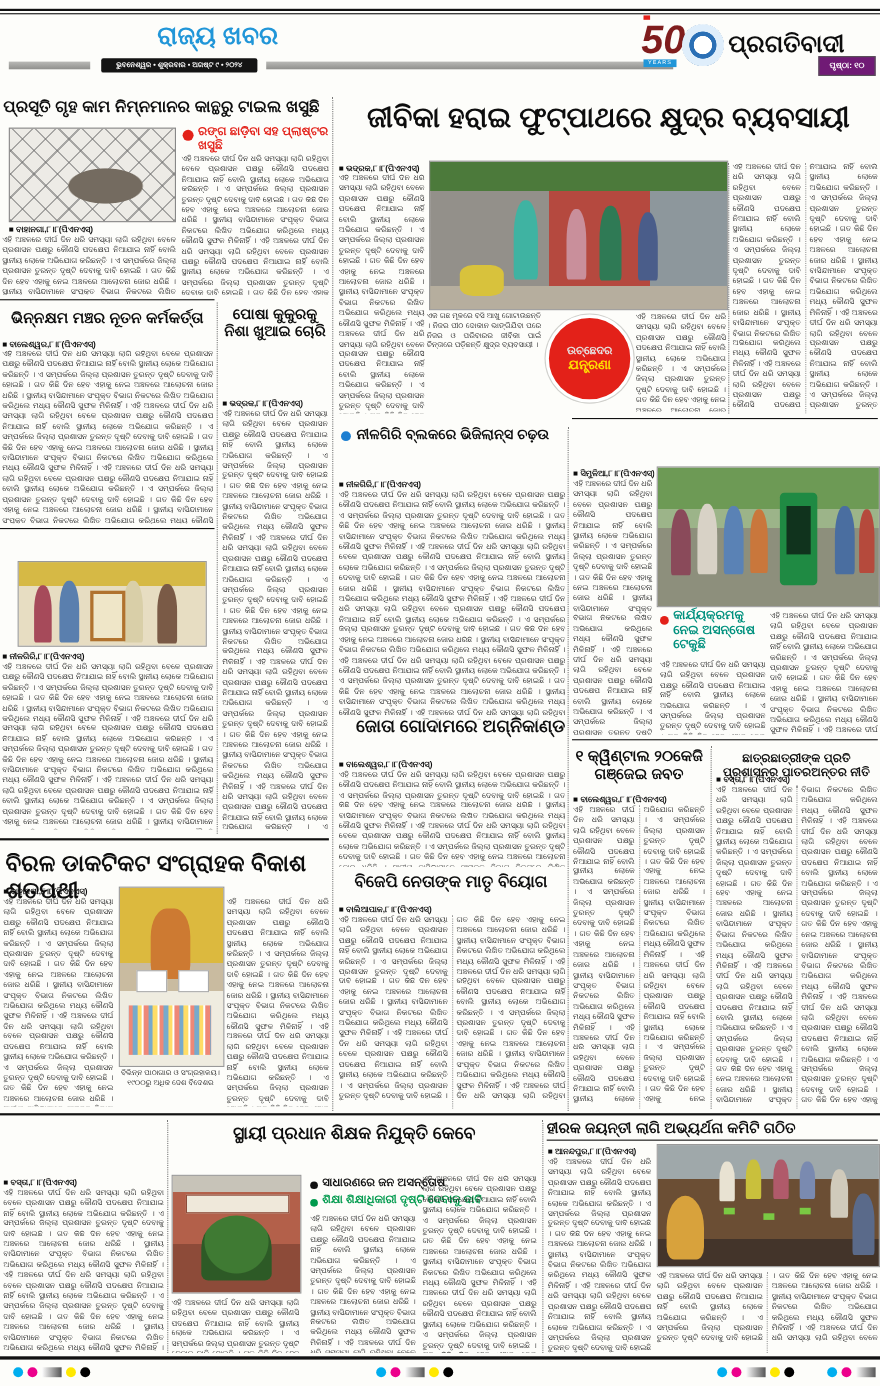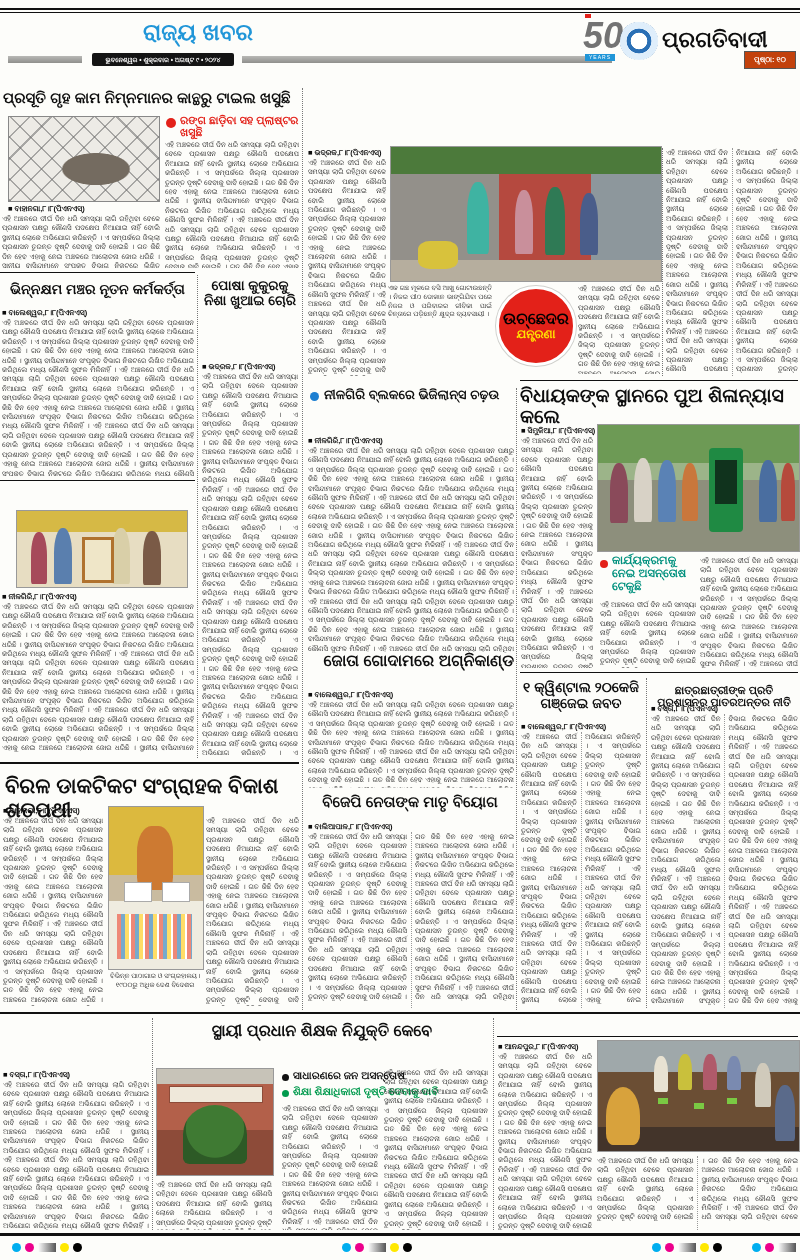--- a/index.html
+++ b/index.html
@@ -29,27 +29,27 @@
   <div class="abs hrule" style="left:0;top:8px;width:800px;height:2px;"></div>
   <div class="abs hrule" style="left:0;top:12px;width:800px;height:1px;"></div>
 
   <div class="abs hd" style="left:118px;top:20px;width:160px;font-size:23px;color:#2196d8;text-align:center;">ରାଜ୍ୟ ଖବର</div>
   <div class="abs" style="left:92px;top:53px;width:142px;height:13px;background:#141414;border-radius:2px;color:#fff;
        font-size:6.5px;font-weight:bold;text-align:center;line-height:13px;overflow:hidden;">ଭୁବନେଶ୍ୱର • ଶୁକ୍ରବାର • ଅଗଷ୍ଟ ୯ • ୨୦୨୪</div>
   <div class="abs graybar" style="left:8px;top:56px;width:74px;height:7px;"></div>
   <div class="abs graybar" style="left:242px;top:56px;width:370px;height:7px;"></div>
 
   <div class="abs" style="left:585px;top:14px;width:6px;height:4px;background:#e32119;"></div>
-  <div class="abs hd" style="left:583px;top:16px;font-size:36px;color:#737373;font-style:italic;">50</div>
+  <div class="abs hd" style="left:583px;top:16px;font-size:36px;color:#7f1d1d;font-style:italic;">50</div>
   <div class="abs" style="left:585px;top:54px;width:30px;height:7px;background:#2196d8;color:#fff;font-size:5px;
        text-align:center;line-height:7px;letter-spacing:1px;">YEARS</div>
   <div class="abs" style="left:620px;top:22px;width:38px;height:38px;border-radius:50%;
        background:radial-gradient(circle at 50% 50%, #fff 0 30%, #2a6fb5 32% 45%, #dfeefb 47% 70%, #2a6fb5 72%);"></div>
   <div class="abs hd" style="left:662px;top:28px;font-size:22px;color:#0d0d0d;">ପ୍ରଗତିବାଦୀ</div>
-  <div class="abs" style="left:744px;top:51px;width:50px;height:16px;background:#c2410c;border:1px solid #555;color:#fff;
+  <div class="abs" style="left:744px;top:51px;width:50px;height:16px;background:#701a75;border:1px solid #555;color:#fff;
        font-size:7.5px;font-weight:bold;text-align:center;line-height:16px;">ପୃଷ୍ଠା: ୧୦</div>
 
   <div class="abs vdot" style="left:302px;top:88px;height:922px;"></div>
   <div class="abs vdot" style="left:197px;top:275px;height:483px;"></div>
   <div class="abs vdot" style="left:516px;top:388px;height:622px;"></div>
   <div class="abs vdot" style="left:662px;top:148px;height:228px;"></div>
   <div class="abs vdot" style="left:646px;top:678px;height:330px;"></div>
   <div class="abs vdot" style="left:152px;top:1018px;height:212px;"></div>
   <div class="abs vdot" style="left:493px;top:1018px;height:212px;"></div>
 
@@ -58,37 +58,38 @@
        background:radial-gradient(ellipse 55px 26px at 58% 62%, #746b60 60%, rgba(0,0,0,0) 63%),
        repeating-linear-gradient(45deg, rgba(110,110,110,.55) 0 1.5px, rgba(0,0,0,0) 1.5px 15px),
        repeating-linear-gradient(-45deg, rgba(110,110,110,.55) 0 1.5px, rgba(0,0,0,0) 1.5px 15px),#edebe6;"></div>
   <div class="abs byline" style="left:8px;top:204px;width:152px;">■ ବାହାନଗା,୮।୮(ପିଏନଏସ୍)</div>
   <div class="abs bodytext" style="left:2px;top:214px;width:158px;height:54px;">ଏହି ଅଞ୍ଚଳରେ ଦୀର୍ଘ ଦିନ ଧରି ସମସ୍ୟା ଲାଗି ରହିଥିବା ବେଳେ ପ୍ରଶାସନ ପକ୍ଷରୁ କୌଣସି ପଦକ୍ଷେପ ନିଆଯାଇ ନାହିଁ ବୋଲି ସ୍ଥାନୀୟ ଲୋକେ ଅଭିଯୋଗ କରିଛନ୍ତି । ଏ ସମ୍ପର୍କରେ ଜିଲ୍ଲା ପ୍ରଶାସନ ତୁରନ୍ତ ଦୃଷ୍ଟି ଦେବାକୁ ଦାବି ହୋଇଛି । ଗତ କିଛି ଦିନ ହେବ ଏହାକୁ ନେଇ ଅଞ୍ଚଳରେ ଆଲୋଚନା ଜୋର ଧରିଛି । ସ୍ଥାନୀୟ ବାସିନ୍ଦାମାନେ ସଂପୃକ୍ତ ବିଭାଗ ନିକଟରେ ଲିଖିତ ଅଭିଯୋଗ କରିଥିଲେ ମଧ୍ୟ କୌଣସି ସୁଫଳ ମିଳିନାହିଁ ।</div>
   <div class="abs" style="left:166px;top:118px;width:10px;height:10px;border-radius:50%;background:#e32119;"></div>
   <div class="abs hd" style="left:180px;top:114px;width:120px;font-size:11px;color:#e32119;">ରଙ୍ଗ ଛାଡ଼ିବା ସହ ପ୍ଲାଷ୍ଟର ଖସୁଛି</div>
   <div class="abs bodytext" style="left:165px;top:140px;width:134px;height:128px;">ଏହି ଅଞ୍ଚଳରେ ଦୀର୍ଘ ଦିନ ଧରି ସମସ୍ୟା ଲାଗି ରହିଥିବା ବେଳେ ପ୍ରଶାସନ ପକ୍ଷରୁ କୌଣସି ପଦକ୍ଷେପ ନିଆଯାଇ ନାହିଁ ବୋଲି ସ୍ଥାନୀୟ ଲୋକେ ଅଭିଯୋଗ କରିଛନ୍ତି । ଏ ସମ୍ପର୍କରେ ଜିଲ୍ଲା ପ୍ରଶାସନ ତୁରନ୍ତ ଦୃଷ୍ଟି ଦେବାକୁ ଦାବି ହୋଇଛି । ଗତ କିଛି ଦିନ ହେବ ଏହାକୁ ନେଇ ଅଞ୍ଚଳରେ ଆଲୋଚନା ଜୋର ଧରିଛି । ସ୍ଥାନୀୟ ବାସିନ୍ଦାମାନେ ସଂପୃକ୍ତ ବିଭାଗ ନିକଟରେ ଲିଖିତ ଅଭିଯୋଗ କରିଥିଲେ ମଧ୍ୟ କୌଣସି ସୁଫଳ ମିଳିନାହିଁ । ଏହି ଅଞ୍ଚଳରେ ଦୀର୍ଘ ଦିନ ଧରି ସମସ୍ୟା ଲାଗି ରହିଥିବା ବେଳେ ପ୍ରଶାସନ ପକ୍ଷରୁ କୌଣସି ପଦକ୍ଷେପ ନିଆଯାଇ ନାହିଁ ବୋଲି ସ୍ଥାନୀୟ ଲୋକେ ଅଭିଯୋଗ କରିଛନ୍ତି । ଏ ସମ୍ପର୍କରେ ଜିଲ୍ଲା ପ୍ରଶାସନ ତୁରନ୍ତ ଦୃଷ୍ଟି ଦେବାକୁ ଦାବି ହୋଇଛି । ଗତ କିଛି ଦିନ ହେବ ଏହାକୁ ନେଇ ଅଞ୍ଚଳରେ ଆଲୋଚନା ଜୋର ଧରିଛି । ସ୍ଥାନୀୟ ବାସିନ୍ଦାମାନେ ସଂପୃକ୍ତ ବିଭାଗ ନିକଟରେ ଲିଖିତ ଅଭିଯୋଗ କରିଥିଲେ ମଧ୍ୟ କୌଣସି ସୁଫଳ ମିଳିନାହିଁ ।</div>
   <div class="abs hrule" style="left:0;top:272px;width:195px;height:1px;"></div>
 
+  <div class="abs hd ctr" style="left:308px;top:92px;width:490px;font-size:26px;">ଜୀବିକା ହରାଇ ଫୁଟ୍‌ପାଥରେ କ୍ଷୁଦ୍ର ବ୍ୟବସାୟୀ</div>
   <div class="abs byline" style="left:308px;top:148px;width:80px;">■ ଭଦ୍ରକ,୮।୮(ପିଏନଏସ୍)</div>
   <div class="abs bodytext" style="left:308px;top:158px;width:78px;height:218px;">ଏହି ଅଞ୍ଚଳରେ ଦୀର୍ଘ ଦିନ ଧରି ସମସ୍ୟା ଲାଗି ରହିଥିବା ବେଳେ ପ୍ରଶାସନ ପକ୍ଷରୁ କୌଣସି ପଦକ୍ଷେପ ନିଆଯାଇ ନାହିଁ ବୋଲି ସ୍ଥାନୀୟ ଲୋକେ ଅଭିଯୋଗ କରିଛନ୍ତି । ଏ ସମ୍ପର୍କରେ ଜିଲ୍ଲା ପ୍ରଶାସନ ତୁରନ୍ତ ଦୃଷ୍ଟି ଦେବାକୁ ଦାବି ହୋଇଛି । ଗତ କିଛି ଦିନ ହେବ ଏହାକୁ ନେଇ ଅଞ୍ଚଳରେ ଆଲୋଚନା ଜୋର ଧରିଛି । ସ୍ଥାନୀୟ ବାସିନ୍ଦାମାନେ ସଂପୃକ୍ତ ବିଭାଗ ନିକଟରେ ଲିଖିତ ଅଭିଯୋଗ କରିଥିଲେ ମଧ୍ୟ କୌଣସି ସୁଫଳ ମିଳିନାହିଁ । ଏହି ଅଞ୍ଚଳରେ ଦୀର୍ଘ ଦିନ ଧରି ସମସ୍ୟା ଲାଗି ରହିଥିବା ବେଳେ ପ୍ରଶାସନ ପକ୍ଷରୁ କୌଣସି ପଦକ୍ଷେପ ନିଆଯାଇ ନାହିଁ ବୋଲି ସ୍ଥାନୀୟ ଲୋକେ ଅଭିଯୋଗ କରିଛନ୍ତି । ଏ ସମ୍ପର୍କରେ ଜିଲ୍ଲା ପ୍ରଶାସନ ତୁରନ୍ତ ଦୃଷ୍ଟି ଦେବାକୁ ଦାବି ହୋଇଛି । ଗତ କିଛି ଦିନ ହେବ ଏହାକୁ ନେଇ ଅଞ୍ଚଳରେ ଆଲୋଚନା ଜୋର ଧରିଛି । ସ୍ଥାନୀୟ ବାସିନ୍ଦାମାନେ ସଂପୃକ୍ତ ବିଭାଗ ନିକଟରେ ଲିଖିତ ଅଭିଯୋଗ କରିଥିଲେ ମଧ୍ୟ କୌଣସି ସୁଫଳ ମିଳିନାହିଁ । ଏହି ଅଞ୍ଚଳରେ ଦୀର୍ଘ ଦିନ ଧରି ସମସ୍ୟା ଲାଗି ରହିଥିବା ବେଳେ ପ୍ରଶାସନ ପକ୍ଷରୁ କୌଣସି ପଦକ୍ଷେପ ନିଆଯାଇ ନାହିଁ ବୋଲି ସ୍ଥାନୀୟ ଲୋକେ ଅଭିଯୋଗ କରିଛନ୍ତି । ଏ ସମ୍ପର୍କରେ ଜିଲ୍ଲା ପ୍ରଶାସନ ତୁରନ୍ତ ଦୃଷ୍ଟି ଦେବାକୁ ଦାବି ହୋଇଛି । ଗତ କିଛି ଦିନ ହେବ ଏହାକୁ ନେଇ ଅଞ୍ଚଳରେ ଆଲୋଚନା ଜୋର ଧରିଛି । ସ୍ଥାନୀୟ ବାସିନ୍ଦାମାନେ ସଂପୃକ୍ତ ବିଭାଗ ନିକଟରେ ଲିଖିତ ଅଭିଯୋଗ କରିଥିଲେ ମଧ୍ୟ କୌଣସି ସୁଫଳ ମିଳିନାହିଁ ।</div>
   <div class="photo" style="left:390px;top:146px;width:270px;height:134px;border:1px solid #999;
        background:linear-gradient(180deg,#4c7a3b 0 20%, rgba(0,0,0,0) 20%),
        linear-gradient(0deg,#b6ae9e 0 16%, rgba(0,0,0,0) 16%),
        linear-gradient(90deg,#93908a 0 40%, #b5493f 40% 74%, #8d979c 74%);">
     <div class="pblob" style="left:28%;top:26%;width:22px;height:72px;background:#3fb3a2;"></div>
     <div class="pblob" style="left:46%;top:32%;width:18px;height:64px;background:#c98f9b;"></div>
     <div class="pblob" style="left:57%;top:30%;width:20px;height:68px;background:#2f7a55;"></div>
     <div class="pblob" style="left:70%;top:34%;width:18px;height:62px;background:#4a5d8a;"></div>
     <div class="pblob" style="left:10%;top:70%;width:40px;height:28px;background:#d8c23c;border-radius:30%;"></div>
   </div>
   <div class="abs capt" style="left:388px;top:284px;width:104px;height:90px;">ଏକ ଗଛ ମୂଳରେ ବସି ଆଖୁ ଗୋଟାଉଛନ୍ତି । ନିଜର ପୀଠ ଦୋକାନ ଭାଙ୍ଗିଯିବା ପରେ ନିଜର ଓ ପରିବାରର ଜୀବିକା ପାଇଁ ଚିନ୍ତାରେ ପଡ଼ିଛନ୍ତି କ୍ଷୁଦ୍ର ବ୍ୟବସାୟୀ ।</div>
   <div class="abs" style="left:496px;top:286px;width:74px;height:74px;border-radius:50%;background:#e32119;
        border:3px solid #fff;box-shadow:0 0 0 1px #d0d0cc;display:flex;flex-direction:column;align-items:center;
        justify-content:center;">
-    <span class="hd" style="font-size:16px;color:#000000;">ଉଚ୍ଛେଦର</span>
+    <span class="hd" style="font-size:10px;color:#e5e5e5;">ଉଚ୍ଛେଦର</span>
     <span class="hd" style="font-size:12px;color:#ffe400;">ଯନ୍ତ୍ରଣା</span>
   </div>
   <div class="abs bodytext" style="left:578px;top:284px;width:82px;height:90px;">ଏହି ଅଞ୍ଚଳରେ ଦୀର୍ଘ ଦିନ ଧରି ସମସ୍ୟା ଲାଗି ରହିଥିବା ବେଳେ ପ୍ରଶାସନ ପକ୍ଷରୁ କୌଣସି ପଦକ୍ଷେପ ନିଆଯାଇ ନାହିଁ ବୋଲି ସ୍ଥାନୀୟ ଲୋକେ ଅଭିଯୋଗ କରିଛନ୍ତି । ଏ ସମ୍ପର୍କରେ ଜିଲ୍ଲା ପ୍ରଶାସନ ତୁରନ୍ତ ଦୃଷ୍ଟି ଦେବାକୁ ଦାବି ହୋଇଛି । ଗତ କିଛି ଦିନ ହେବ ଏହାକୁ ନେଇ ଅଞ୍ଚଳରେ ଆଲୋଚନା ଜୋର ଧରିଛି । ସ୍ଥାନୀୟ ବାସିନ୍ଦାମାନେ ସଂପୃକ୍ତ ବିଭାଗ ନିକଟରେ ଲିଖିତ ଅଭିଯୋଗ କରିଥିଲେ ମଧ୍ୟ କୌଣସି ସୁଫଳ ମିଳିନାହିଁ । ଏହି ଅଞ୍ଚଳରେ ଦୀର୍ଘ ଦିନ ଧରି ସମସ୍ୟା ଲାଗି ରହିଥିବା ବେଳେ ପ୍ରଶାସନ ପକ୍ଷରୁ କୌଣସି ପଦକ୍ଷେପ ନିଆଯାଇ ନାହିଁ ବୋଲି ସ୍ଥାନୀୟ ଲୋକେ ଅଭିଯୋଗ କରିଛନ୍ତି । ଏ ସମ୍ପର୍କରେ ଜିଲ୍ଲା ପ୍ରଶାସନ ତୁରନ୍ତ ଦୃଷ୍ଟି ଦେବାକୁ ଦାବି ହୋଇଛି । ଗତ କିଛି ଦିନ ହେବ ଏହାକୁ ନେଇ ଅଞ୍ଚଳରେ ଆଲୋଚନା ଜୋର ଧରିଛି । ସ୍ଥାନୀୟ ବାସିନ୍ଦାମାନେ ସଂପୃକ୍ତ ବିଭାଗ ନିକଟରେ ଲିଖିତ ଅଭିଯୋଗ କରିଥିଲେ ମଧ୍ୟ କୌଣସି ସୁଫଳ ମିଳିନାହିଁ ।</div>
   <div class="abs bodytext cols2" style="left:666px;top:148px;width:132px;height:228px;">ଏହି ଅଞ୍ଚଳରେ ଦୀର୍ଘ ଦିନ ଧରି ସମସ୍ୟା ଲାଗି ରହିଥିବା ବେଳେ ପ୍ରଶାସନ ପକ୍ଷରୁ କୌଣସି ପଦକ୍ଷେପ ନିଆଯାଇ ନାହିଁ ବୋଲି ସ୍ଥାନୀୟ ଲୋକେ ଅଭିଯୋଗ କରିଛନ୍ତି । ଏ ସମ୍ପର୍କରେ ଜିଲ୍ଲା ପ୍ରଶାସନ ତୁରନ୍ତ ଦୃଷ୍ଟି ଦେବାକୁ ଦାବି ହୋଇଛି । ଗତ କିଛି ଦିନ ହେବ ଏହାକୁ ନେଇ ଅଞ୍ଚଳରେ ଆଲୋଚନା ଜୋର ଧରିଛି । ସ୍ଥାନୀୟ ବାସିନ୍ଦାମାନେ ସଂପୃକ୍ତ ବିଭାଗ ନିକଟରେ ଲିଖିତ ଅଭିଯୋଗ କରିଥିଲେ ମଧ୍ୟ କୌଣସି ସୁଫଳ ମିଳିନାହିଁ । ଏହି ଅଞ୍ଚଳରେ ଦୀର୍ଘ ଦିନ ଧରି ସମସ୍ୟା ଲାଗି ରହିଥିବା ବେଳେ ପ୍ରଶାସନ ପକ୍ଷରୁ କୌଣସି ପଦକ୍ଷେପ ନିଆଯାଇ ନାହିଁ ବୋଲି ସ୍ଥାନୀୟ ଲୋକେ ଅଭିଯୋଗ କରିଛନ୍ତି । ଏ ସମ୍ପର୍କରେ ଜିଲ୍ଲା ପ୍ରଶାସନ ତୁରନ୍ତ ଦୃଷ୍ଟି ଦେବାକୁ ଦାବି ହୋଇଛି । ଗତ କିଛି ଦିନ ହେବ ଏହାକୁ ନେଇ ଅଞ୍ଚଳରେ ଆଲୋଚନା ଜୋର ଧରିଛି । ସ୍ଥାନୀୟ ବାସିନ୍ଦାମାନେ ସଂପୃକ୍ତ ବିଭାଗ ନିକଟରେ ଲିଖିତ ଅଭିଯୋଗ କରିଥିଲେ ମଧ୍ୟ କୌଣସି ସୁଫଳ ମିଳିନାହିଁ । ଏହି ଅଞ୍ଚଳରେ ଦୀର୍ଘ ଦିନ ଧରି ସମସ୍ୟା ଲାଗି ରହିଥିବା ବେଳେ ପ୍ରଶାସନ ପକ୍ଷରୁ କୌଣସି ପଦକ୍ଷେପ ନିଆଯାଇ ନାହିଁ ବୋଲି ସ୍ଥାନୀୟ ଲୋକେ ଅଭିଯୋଗ କରିଛନ୍ତି । ଏ ସମ୍ପର୍କରେ ଜିଲ୍ଲା ପ୍ରଶାସନ ତୁରନ୍ତ ଦୃଷ୍ଟି ଦେବାକୁ ଦାବି ହୋଇଛି । ଗତ କିଛି ଦିନ ହେବ ଏହାକୁ ନେଇ ଅଞ୍ଚଳରେ ଆଲୋଚନା ଜୋର ଧରିଛି । ସ୍ଥାନୀୟ ବାସିନ୍ଦାମାନେ ସଂପୃକ୍ତ ବିଭାଗ ନିକଟରେ ଲିଖିତ ଅଭିଯୋଗ କରିଥିଲେ ମଧ୍ୟ କୌଣସି ସୁଫଳ ମିଳିନାହିଁ । ଏହି ଅଞ୍ଚଳରେ ଦୀର୍ଘ ଦିନ ଧରି ସମସ୍ୟା ଲାଗି ରହିଥିବା ବେଳେ ପ୍ରଶାସନ ପକ୍ଷରୁ କୌଣସି ପଦକ୍ଷେପ ନିଆଯାଇ ନାହିଁ ବୋଲି ସ୍ଥାନୀୟ ଲୋକେ ଅଭିଯୋଗ କରିଛନ୍ତି । ଏ ସମ୍ପର୍କରେ ଜିଲ୍ଲା ପ୍ରଶାସନ ତୁରନ୍ତ ଦୃଷ୍ଟି ଦେବାକୁ ଦାବି ହୋଇଛି । ଗତ କିଛି ଦିନ ହେବ ଏହାକୁ ନେଇ ଅଞ୍ଚଳରେ ଆଲୋଚନା ଜୋର ଧରିଛି । ସ୍ଥାନୀୟ ବାସିନ୍ଦାମାନେ ସଂପୃକ୍ତ ବିଭାଗ ନିକଟରେ ଲିଖିତ ଅଭିଯୋଗ କରିଥିଲେ ମଧ୍ୟ କୌଣସି ସୁଫଳ ମିଳିନାହିଁ ।</div>
 
   <div class="abs hd ctr" style="left:0;top:282px;width:195px;font-size:14px;">ଭିନ୍ନକ୍ଷମ ମଞ୍ଚର ନୂତନ କର୍ମକର୍ତ୍ତା</div>
   <div class="abs byline" style="left:2px;top:308px;width:120px;">■ ବାଲେଶ୍ୱର,୮।୮(ପିଏନଏସ୍)</div>
   <div class="abs bodytext" style="left:2px;top:318px;width:192px;height:158px;">ଏହି ଅଞ୍ଚଳରେ ଦୀର୍ଘ ଦିନ ଧରି ସମସ୍ୟା ଲାଗି ରହିଥିବା ବେଳେ ପ୍ରଶାସନ ପକ୍ଷରୁ କୌଣସି ପଦକ୍ଷେପ ନିଆଯାଇ ନାହିଁ ବୋଲି ସ୍ଥାନୀୟ ଲୋକେ ଅଭିଯୋଗ କରିଛନ୍ତି । ଏ ସମ୍ପର୍କରେ ଜିଲ୍ଲା ପ୍ରଶାସନ ତୁରନ୍ତ ଦୃଷ୍ଟି ଦେବାକୁ ଦାବି ହୋଇଛି । ଗତ କିଛି ଦିନ ହେବ ଏହାକୁ ନେଇ ଅଞ୍ଚଳରେ ଆଲୋଚନା ଜୋର ଧରିଛି । ସ୍ଥାନୀୟ ବାସିନ୍ଦାମାନେ ସଂପୃକ୍ତ ବିଭାଗ ନିକଟରେ ଲିଖିତ ଅଭିଯୋଗ କରିଥିଲେ ମଧ୍ୟ କୌଣସି ସୁଫଳ ମିଳିନାହିଁ । ଏହି ଅଞ୍ଚଳରେ ଦୀର୍ଘ ଦିନ ଧରି ସମସ୍ୟା ଲାଗି ରହିଥିବା ବେଳେ ପ୍ରଶାସନ ପକ୍ଷରୁ କୌଣସି ପଦକ୍ଷେପ ନିଆଯାଇ ନାହିଁ ବୋଲି ସ୍ଥାନୀୟ ଲୋକେ ଅଭିଯୋଗ କରିଛନ୍ତି । ଏ ସମ୍ପର୍କରେ ଜିଲ୍ଲା ପ୍ରଶାସନ ତୁରନ୍ତ ଦୃଷ୍ଟି ଦେବାକୁ ଦାବି ହୋଇଛି । ଗତ କିଛି ଦିନ ହେବ ଏହାକୁ ନେଇ ଅଞ୍ଚଳରେ ଆଲୋଚନା ଜୋର ଧରିଛି । ସ୍ଥାନୀୟ ବାସିନ୍ଦାମାନେ ସଂପୃକ୍ତ ବିଭାଗ ନିକଟରେ ଲିଖିତ ଅଭିଯୋଗ କରିଥିଲେ ମଧ୍ୟ କୌଣସି ସୁଫଳ ମିଳିନାହିଁ । ଏହି ଅଞ୍ଚଳରେ ଦୀର୍ଘ ଦିନ ଧରି ସମସ୍ୟା ଲାଗି ରହିଥିବା ବେଳେ ପ୍ରଶାସନ ପକ୍ଷରୁ କୌଣସି ପଦକ୍ଷେପ ନିଆଯାଇ ନାହିଁ ବୋଲି ସ୍ଥାନୀୟ ଲୋକେ ଅଭିଯୋଗ କରିଛନ୍ତି । ଏ ସମ୍ପର୍କରେ ଜିଲ୍ଲା ପ୍ରଶାସନ ତୁରନ୍ତ ଦୃଷ୍ଟି ଦେବାକୁ ଦାବି ହୋଇଛି । ଗତ କିଛି ଦିନ ହେବ ଏହାକୁ ନେଇ ଅଞ୍ଚଳରେ ଆଲୋଚନା ଜୋର ଧରିଛି । ସ୍ଥାନୀୟ ବାସିନ୍ଦାମାନେ ସଂପୃକ୍ତ ବିଭାଗ ନିକଟରେ ଲିଖିତ ଅଭିଯୋଗ କରିଥିଲେ ମଧ୍ୟ କୌଣସି ସୁଫଳ ମିଳିନାହିଁ ।</div>
   <div class="abs hrule" style="left:0;top:480px;width:195px;height:1px;"></div>
 
@@ -114,21 +115,20 @@
 
   <div class="abs hd ctr" style="left:306px;top:652px;width:208px;font-size:16px;text-align:right;">ଜୋତା ଗୋଦାମରେ ଅଗ୍ନିକାଣ୍ଡ</div>
   <div class="abs byline" style="left:308px;top:690px;width:130px;">■ ବାଲେଶ୍ୱର,୮।୮(ପିଏନଏସ୍)</div>
   <div class="abs bodytext" style="left:308px;top:700px;width:206px;height:88px;">ଏହି ଅଞ୍ଚଳରେ ଦୀର୍ଘ ଦିନ ଧରି ସମସ୍ୟା ଲାଗି ରହିଥିବା ବେଳେ ପ୍ରଶାସନ ପକ୍ଷରୁ କୌଣସି ପଦକ୍ଷେପ ନିଆଯାଇ ନାହିଁ ବୋଲି ସ୍ଥାନୀୟ ଲୋକେ ଅଭିଯୋଗ କରିଛନ୍ତି । ଏ ସମ୍ପର୍କରେ ଜିଲ୍ଲା ପ୍ରଶାସନ ତୁରନ୍ତ ଦୃଷ୍ଟି ଦେବାକୁ ଦାବି ହୋଇଛି । ଗତ କିଛି ଦିନ ହେବ ଏହାକୁ ନେଇ ଅଞ୍ଚଳରେ ଆଲୋଚନା ଜୋର ଧରିଛି । ସ୍ଥାନୀୟ ବାସିନ୍ଦାମାନେ ସଂପୃକ୍ତ ବିଭାଗ ନିକଟରେ ଲିଖିତ ଅଭିଯୋଗ କରିଥିଲେ ମଧ୍ୟ କୌଣସି ସୁଫଳ ମିଳିନାହିଁ । ଏହି ଅଞ୍ଚଳରେ ଦୀର୍ଘ ଦିନ ଧରି ସମସ୍ୟା ଲାଗି ରହିଥିବା ବେଳେ ପ୍ରଶାସନ ପକ୍ଷରୁ କୌଣସି ପଦକ୍ଷେପ ନିଆଯାଇ ନାହିଁ ବୋଲି ସ୍ଥାନୀୟ ଲୋକେ ଅଭିଯୋଗ କରିଛନ୍ତି । ଏ ସମ୍ପର୍କରେ ଜିଲ୍ଲା ପ୍ରଶାସନ ତୁରନ୍ତ ଦୃଷ୍ଟି ଦେବାକୁ ଦାବି ହୋଇଛି । ଗତ କିଛି ଦିନ ହେବ ଏହାକୁ ନେଇ ଅଞ୍ଚଳରେ ଆଲୋଚନା ଜୋର ଧରିଛି । ସ୍ଥାନୀୟ ବାସିନ୍ଦାମାନେ ସଂପୃକ୍ତ ବିଭାଗ ନିକଟରେ ଲିଖିତ ଅଭିଯୋଗ କରିଥିଲେ ମଧ୍ୟ କୌଣସି ସୁଫଳ ମିଳିନାହିଁ ।</div>
 
   <div class="abs hd ctr" style="left:306px;top:794px;width:208px;font-size:15px;">ବିଜେପି ନେତାଙ୍କ ମାତୃ ବିୟୋଗ</div>
   <div class="abs byline" style="left:308px;top:822px;width:130px;">■ ବାଲିଆପାଳ,୮।୮(ପିଏନଏସ୍)</div>
   <div class="abs bodytext cols2" style="left:308px;top:832px;width:206px;height:176px;">ଏହି ଅଞ୍ଚଳରେ ଦୀର୍ଘ ଦିନ ଧରି ସମସ୍ୟା ଲାଗି ରହିଥିବା ବେଳେ ପ୍ରଶାସନ ପକ୍ଷରୁ କୌଣସି ପଦକ୍ଷେପ ନିଆଯାଇ ନାହିଁ ବୋଲି ସ୍ଥାନୀୟ ଲୋକେ ଅଭିଯୋଗ କରିଛନ୍ତି । ଏ ସମ୍ପର୍କରେ ଜିଲ୍ଲା ପ୍ରଶାସନ ତୁରନ୍ତ ଦୃଷ୍ଟି ଦେବାକୁ ଦାବି ହୋଇଛି । ଗତ କିଛି ଦିନ ହେବ ଏହାକୁ ନେଇ ଅଞ୍ଚଳରେ ଆଲୋଚନା ଜୋର ଧରିଛି । ସ୍ଥାନୀୟ ବାସିନ୍ଦାମାନେ ସଂପୃକ୍ତ ବିଭାଗ ନିକଟରେ ଲିଖିତ ଅଭିଯୋଗ କରିଥିଲେ ମଧ୍ୟ କୌଣସି ସୁଫଳ ମିଳିନାହିଁ । ଏହି ଅଞ୍ଚଳରେ ଦୀର୍ଘ ଦିନ ଧରି ସମସ୍ୟା ଲାଗି ରହିଥିବା ବେଳେ ପ୍ରଶାସନ ପକ୍ଷରୁ କୌଣସି ପଦକ୍ଷେପ ନିଆଯାଇ ନାହିଁ ବୋଲି ସ୍ଥାନୀୟ ଲୋକେ ଅଭିଯୋଗ କରିଛନ୍ତି । ଏ ସମ୍ପର୍କରେ ଜିଲ୍ଲା ପ୍ରଶାସନ ତୁରନ୍ତ ଦୃଷ୍ଟି ଦେବାକୁ ଦାବି ହୋଇଛି । ଗତ କିଛି ଦିନ ହେବ ଏହାକୁ ନେଇ ଅଞ୍ଚଳରେ ଆଲୋଚନା ଜୋର ଧରିଛି । ସ୍ଥାନୀୟ ବାସିନ୍ଦାମାନେ ସଂପୃକ୍ତ ବିଭାଗ ନିକଟରେ ଲିଖିତ ଅଭିଯୋଗ କରିଥିଲେ ମଧ୍ୟ କୌଣସି ସୁଫଳ ମିଳିନାହିଁ । ଏହି ଅଞ୍ଚଳରେ ଦୀର୍ଘ ଦିନ ଧରି ସମସ୍ୟା ଲାଗି ରହିଥିବା ବେଳେ ପ୍ରଶାସନ ପକ୍ଷରୁ କୌଣସି ପଦକ୍ଷେପ ନିଆଯାଇ ନାହିଁ ବୋଲି ସ୍ଥାନୀୟ ଲୋକେ ଅଭିଯୋଗ କରିଛନ୍ତି । ଏ ସମ୍ପର୍କରେ ଜିଲ୍ଲା ପ୍ରଶାସନ ତୁରନ୍ତ ଦୃଷ୍ଟି ଦେବାକୁ ଦାବି ହୋଇଛି । ଗତ କିଛି ଦିନ ହେବ ଏହାକୁ ନେଇ ଅଞ୍ଚଳରେ ଆଲୋଚନା ଜୋର ଧରିଛି । ସ୍ଥାନୀୟ ବାସିନ୍ଦାମାନେ ସଂପୃକ୍ତ ବିଭାଗ ନିକଟରେ ଲିଖିତ ଅଭିଯୋଗ କରିଥିଲେ ମଧ୍ୟ କୌଣସି ସୁଫଳ ମିଳିନାହିଁ । ଏହି ଅଞ୍ଚଳରେ ଦୀର୍ଘ ଦିନ ଧରି ସମସ୍ୟା ଲାଗି ରହିଥିବା ବେଳେ ପ୍ରଶାସନ ପକ୍ଷରୁ କୌଣସି ପଦକ୍ଷେପ ନିଆଯାଇ ନାହିଁ ବୋଲି ସ୍ଥାନୀୟ ଲୋକେ ଅଭିଯୋଗ କରିଛନ୍ତି । ଏ ସମ୍ପର୍କରେ ଜିଲ୍ଲା ପ୍ରଶାସନ ତୁରନ୍ତ ଦୃଷ୍ଟି ଦେବାକୁ ଦାବି ହୋଇଛି । ଗତ କିଛି ଦିନ ହେବ ଏହାକୁ ନେଇ ଅଞ୍ଚଳରେ ଆଲୋଚନା ଜୋର ଧରିଛି । ସ୍ଥାନୀୟ ବାସିନ୍ଦାମାନେ ସଂପୃକ୍ତ ବିଭାଗ ନିକଟରେ ଲିଖିତ ଅଭିଯୋଗ କରିଥିଲେ ମଧ୍ୟ କୌଣସି ସୁଫଳ ମିଳିନାହିଁ ।</div>
 
   <div class="abs hrule" style="left:520px;top:380px;width:278px;height:1px;"></div>
-  <div class="abs hd" style="left:520px;top:385px;width:278px;font-size:19px;">ବିଧାୟକଙ୍କ ସ୍ଥାନରେ ପୁଅ ଶିଳାନ୍ୟାସ କଲେ</div>
   <div class="abs byline" style="left:521px;top:426px;width:74px;">■ ସିମୁଳିଆ,୮।୮(ପିଏନଏସ୍)</div>
   <div class="abs bodytext" style="left:521px;top:436px;width:72px;height:232px;">ଏହି ଅଞ୍ଚଳରେ ଦୀର୍ଘ ଦିନ ଧରି ସମସ୍ୟା ଲାଗି ରହିଥିବା ବେଳେ ପ୍ରଶାସନ ପକ୍ଷରୁ କୌଣସି ପଦକ୍ଷେପ ନିଆଯାଇ ନାହିଁ ବୋଲି ସ୍ଥାନୀୟ ଲୋକେ ଅଭିଯୋଗ କରିଛନ୍ତି । ଏ ସମ୍ପର୍କରେ ଜିଲ୍ଲା ପ୍ରଶାସନ ତୁରନ୍ତ ଦୃଷ୍ଟି ଦେବାକୁ ଦାବି ହୋଇଛି । ଗତ କିଛି ଦିନ ହେବ ଏହାକୁ ନେଇ ଅଞ୍ଚଳରେ ଆଲୋଚନା ଜୋର ଧରିଛି । ସ୍ଥାନୀୟ ବାସିନ୍ଦାମାନେ ସଂପୃକ୍ତ ବିଭାଗ ନିକଟରେ ଲିଖିତ ଅଭିଯୋଗ କରିଥିଲେ ମଧ୍ୟ କୌଣସି ସୁଫଳ ମିଳିନାହିଁ । ଏହି ଅଞ୍ଚଳରେ ଦୀର୍ଘ ଦିନ ଧରି ସମସ୍ୟା ଲାଗି ରହିଥିବା ବେଳେ ପ୍ରଶାସନ ପକ୍ଷରୁ କୌଣସି ପଦକ୍ଷେପ ନିଆଯାଇ ନାହିଁ ବୋଲି ସ୍ଥାନୀୟ ଲୋକେ ଅଭିଯୋଗ କରିଛନ୍ତି । ଏ ସମ୍ପର୍କରେ ଜିଲ୍ଲା ପ୍ରଶାସନ ତୁରନ୍ତ ଦୃଷ୍ଟି ଦେବାକୁ ଦାବି ହୋଇଛି । ଗତ କିଛି ଦିନ ହେବ ଏହାକୁ ନେଇ ଅଞ୍ଚଳରେ ଆଲୋଚନା ଜୋର ଧରିଛି । ସ୍ଥାନୀୟ ବାସିନ୍ଦାମାନେ ସଂପୃକ୍ତ ବିଭାଗ ନିକଟରେ ଲିଖିତ ଅଭିଯୋଗ କରିଥିଲେ ମଧ୍ୟ କୌଣସି ସୁଫଳ ମିଳିନାହିଁ । ଏହି ଅଞ୍ଚଳରେ ଦୀର୍ଘ ଦିନ ଧରି ସମସ୍ୟା ଲାଗି ରହିଥିବା ବେଳେ ପ୍ରଶାସନ ପକ୍ଷରୁ କୌଣସି ପଦକ୍ଷେପ ନିଆଯାଇ ନାହିଁ ବୋଲି ସ୍ଥାନୀୟ ଲୋକେ ଅଭିଯୋଗ କରିଛନ୍ତି । ଏ ସମ୍ପର୍କରେ ଜିଲ୍ଲା ପ୍ରଶାସନ ତୁରନ୍ତ ଦୃଷ୍ଟି ଦେବାକୁ ଦାବି ହୋଇଛି । ଗତ କିଛି ଦିନ ହେବ ଏହାକୁ ନେଇ ଅଞ୍ଚଳରେ ଆଲୋଚନା ଜୋର ଧରିଛି । ସ୍ଥାନୀୟ ବାସିନ୍ଦାମାନେ ସଂପୃକ୍ତ ବିଭାଗ ନିକଟରେ ଲିଖିତ ଅଭିଯୋଗ କରିଥିଲେ ମଧ୍ୟ କୌଣସି ସୁଫଳ ମିଳିନାହିଁ ।</div>
   <div class="photo" style="left:597px;top:424px;width:201px;height:126px;border:1px solid #999;
        background:linear-gradient(180deg,#6d9a55 0 30%, #9cb489 30% 44%, #8d8f7c 44%);">
     <div class="abs" style="left:55%;top:18%;width:34px;height:84px;background:#1f8a43;border-radius:4px;"></div>
     <div class="abs" style="left:58%;top:28%;width:22px;height:44px;background:#10331d;"></div>
     <div class="pblob" style="left:6%;top:30%;width:18px;height:60px;background:#8a4a5a;"></div>
     <div class="pblob" style="left:18%;top:26%;width:18px;height:64px;background:#d8d2c6;"></div>
     <div class="pblob" style="left:30%;top:28%;width:18px;height:62px;background:#5a82b5;"></div>
     <div class="pblob" style="left:42%;top:30%;width:16px;height:58px;background:#c9773c;"></div>
@@ -176,20 +176,21 @@
     <div class="abs" style="left:22%;top:34%;width:56%;height:56%;background:radial-gradient(circle at 50% 40%, #3f7a33 0 60%, #2d5a26 62%);border-radius:50% 50% 10% 10%;"></div>
   </div>
   <div class="abs" style="left:282px;top:1074px;width:7px;height:7px;border-radius:50%;background:#111;"></div>
   <div class="abs hd" style="left:293px;top:1070px;width:180px;font-size:10.5px;">ସାଧାରଣରେ ଜନ ଅସନ୍ତୋଷ</div>
   <div class="abs" style="left:282px;top:1090px;width:7px;height:7px;border-radius:50%;background:#009a4d;"></div>
   <div class="abs hd" style="left:293px;top:1086px;width:190px;font-size:10.5px;color:#009a4d;">ଶିକ୍ଷା ଶିକ୍ଷାଧିକାରୀ ଦୃଷ୍ଟି ଦେବାକୁ ଦାବି</div>
   <div class="abs bodytext" style="left:282px;top:1104px;width:96px;height:126px;">ଏହି ଅଞ୍ଚଳରେ ଦୀର୍ଘ ଦିନ ଧରି ସମସ୍ୟା ଲାଗି ରହିଥିବା ବେଳେ ପ୍ରଶାସନ ପକ୍ଷରୁ କୌଣସି ପଦକ୍ଷେପ ନିଆଯାଇ ନାହିଁ ବୋଲି ସ୍ଥାନୀୟ ଲୋକେ ଅଭିଯୋଗ କରିଛନ୍ତି । ଏ ସମ୍ପର୍କରେ ଜିଲ୍ଲା ପ୍ରଶାସନ ତୁରନ୍ତ ଦୃଷ୍ଟି ଦେବାକୁ ଦାବି ହୋଇଛି । ଗତ କିଛି ଦିନ ହେବ ଏହାକୁ ନେଇ ଅଞ୍ଚଳରେ ଆଲୋଚନା ଜୋର ଧରିଛି । ସ୍ଥାନୀୟ ବାସିନ୍ଦାମାନେ ସଂପୃକ୍ତ ବିଭାଗ ନିକଟରେ ଲିଖିତ ଅଭିଯୋଗ କରିଥିଲେ ମଧ୍ୟ କୌଣସି ସୁଫଳ ମିଳିନାହିଁ । ଏହି ଅଞ୍ଚଳରେ ଦୀର୍ଘ ଦିନ ଧରି ସମସ୍ୟା ଲାଗି ରହିଥିବା ବେଳେ ପ୍ରଶାସନ ପକ୍ଷରୁ କୌଣସି ପଦକ୍ଷେପ ନିଆଯାଇ ନାହିଁ ବୋଲି ସ୍ଥାନୀୟ ଲୋକେ ଅଭିଯୋଗ କରିଛନ୍ତି । ଏ ସମ୍ପର୍କରେ ଜିଲ୍ଲା ପ୍ରଶାସନ ତୁରନ୍ତ ଦୃଷ୍ଟି ଦେବାକୁ ଦାବି ହୋଇଛି । ଗତ କିଛି ଦିନ ହେବ ଏହାକୁ ନେଇ ଅଞ୍ଚଳରେ ଆଲୋଚନା ଜୋର ଧରିଛି । ସ୍ଥାନୀୟ ବାସିନ୍ଦାମାନେ ସଂପୃକ୍ତ ବିଭାଗ ନିକଟରେ ଲିଖିତ ଅଭିଯୋଗ କରିଥିଲେ ମଧ୍ୟ କୌଣସି ସୁଫଳ ମିଳିନାହିଁ ।</div>
   <div class="abs bodytext" style="left:384px;top:1068px;width:104px;height:162px;">ଏହି ଅଞ୍ଚଳରେ ଦୀର୍ଘ ଦିନ ଧରି ସମସ୍ୟା ଲାଗି ରହିଥିବା ବେଳେ ପ୍ରଶାସନ ପକ୍ଷରୁ କୌଣସି ପଦକ୍ଷେପ ନିଆଯାଇ ନାହିଁ ବୋଲି ସ୍ଥାନୀୟ ଲୋକେ ଅଭିଯୋଗ କରିଛନ୍ତି । ଏ ସମ୍ପର୍କରେ ଜିଲ୍ଲା ପ୍ରଶାସନ ତୁରନ୍ତ ଦୃଷ୍ଟି ଦେବାକୁ ଦାବି ହୋଇଛି । ଗତ କିଛି ଦିନ ହେବ ଏହାକୁ ନେଇ ଅଞ୍ଚଳରେ ଆଲୋଚନା ଜୋର ଧରିଛି । ସ୍ଥାନୀୟ ବାସିନ୍ଦାମାନେ ସଂପୃକ୍ତ ବିଭାଗ ନିକଟରେ ଲିଖିତ ଅଭିଯୋଗ କରିଥିଲେ ମଧ୍ୟ କୌଣସି ସୁଫଳ ମିଳିନାହିଁ । ଏହି ଅଞ୍ଚଳରେ ଦୀର୍ଘ ଦିନ ଧରି ସମସ୍ୟା ଲାଗି ରହିଥିବା ବେଳେ ପ୍ରଶାସନ ପକ୍ଷରୁ କୌଣସି ପଦକ୍ଷେପ ନିଆଯାଇ ନାହିଁ ବୋଲି ସ୍ଥାନୀୟ ଲୋକେ ଅଭିଯୋଗ କରିଛନ୍ତି । ଏ ସମ୍ପର୍କରେ ଜିଲ୍ଲା ପ୍ରଶାସନ ତୁରନ୍ତ ଦୃଷ୍ଟି ଦେବାକୁ ଦାବି ହୋଇଛି । ଗତ କିଛି ଦିନ ହେବ ଏହାକୁ ନେଇ ଅଞ୍ଚଳରେ ଆଲୋଚନା ଜୋର ଧରିଛି । ସ୍ଥାନୀୟ ବାସିନ୍ଦାମାନେ ସଂପୃକ୍ତ ବିଭାଗ ନିକଟରେ ଲିଖିତ ଅଭିଯୋଗ କରିଥିଲେ ମଧ୍ୟ କୌଣସି ସୁଫଳ ମିଳିନାହିଁ । ଏହି ଅଞ୍ଚଳରେ ଦୀର୍ଘ ଦିନ ଧରି ସମସ୍ୟା ଲାଗି ରହିଥିବା ବେଳେ ପ୍ରଶାସନ ପକ୍ଷରୁ କୌଣସି ପଦକ୍ଷେପ ନିଆଯାଇ ନାହିଁ ବୋଲି ସ୍ଥାନୀୟ ଲୋକେ ଅଭିଯୋଗ କରିଛନ୍ତି । ଏ ସମ୍ପର୍କରେ ଜିଲ୍ଲା ପ୍ରଶାସନ ତୁରନ୍ତ ଦୃଷ୍ଟି ଦେବାକୁ ଦାବି ହୋଇଛି । ଗତ କିଛି ଦିନ ହେବ ଏହାକୁ ନେଇ ଅଞ୍ଚଳରେ ଆଲୋଚନା ଜୋର ଧରିଛି । ସ୍ଥାନୀୟ ବାସିନ୍ଦାମାନେ ସଂପୃକ୍ତ ବିଭାଗ ନିକଟରେ ଲିଖିତ ଅଭିଯୋଗ କରିଥିଲେ ମଧ୍ୟ କୌଣସି ସୁଫଳ ମିଳିନାହିଁ ।</div>
   <div class="abs bodytext" style="left:156px;top:1180px;width:116px;height:50px;">ଏହି ଅଞ୍ଚଳରେ ଦୀର୍ଘ ଦିନ ଧରି ସମସ୍ୟା ଲାଗି ରହିଥିବା ବେଳେ ପ୍ରଶାସନ ପକ୍ଷରୁ କୌଣସି ପଦକ୍ଷେପ ନିଆଯାଇ ନାହିଁ ବୋଲି ସ୍ଥାନୀୟ ଲୋକେ ଅଭିଯୋଗ କରିଛନ୍ତି । ଏ ସମ୍ପର୍କରେ ଜିଲ୍ଲା ପ୍ରଶାସନ ତୁରନ୍ତ ଦୃଷ୍ଟି ଦେବାକୁ ଦାବି ହୋଇଛି । ଗତ କିଛି ଦିନ ହେବ ଏହାକୁ ନେଇ ଅଞ୍ଚଳରେ ଆଲୋଚନା ଜୋର ଧରିଛି । ସ୍ଥାନୀୟ ବାସିନ୍ଦାମାନେ ସଂପୃକ୍ତ ବିଭାଗ ନିକଟରେ ଲିଖିତ ଅଭିଯୋଗ କରିଥିଲେ ମଧ୍ୟ କୌଣସି ସୁଫଳ ମିଳିନାହିଁ ।</div>
 
+  <div class="abs hd" style="left:497px;top:1018px;width:301px;font-size:13.5px;">ହୀରକ ଜୟନ୍ତୀ ଲାଗି ଅଭ୍ୟର୍ଥନା କମିଟି ଗଠିତ</div>
   <div class="abs hrule" style="left:497px;top:1036px;width:301px;height:1px;"></div>
   <div class="abs byline" style="left:498px;top:1042px;width:100px;">■ ଆନନ୍ଦପୁର,୮।୮(ପିଏନଏସ୍)</div>
   <div class="abs bodytext" style="left:498px;top:1052px;width:94px;height:178px;">ଏହି ଅଞ୍ଚଳରେ ଦୀର୍ଘ ଦିନ ଧରି ସମସ୍ୟା ଲାଗି ରହିଥିବା ବେଳେ ପ୍ରଶାସନ ପକ୍ଷରୁ କୌଣସି ପଦକ୍ଷେପ ନିଆଯାଇ ନାହିଁ ବୋଲି ସ୍ଥାନୀୟ ଲୋକେ ଅଭିଯୋଗ କରିଛନ୍ତି । ଏ ସମ୍ପର୍କରେ ଜିଲ୍ଲା ପ୍ରଶାସନ ତୁରନ୍ତ ଦୃଷ୍ଟି ଦେବାକୁ ଦାବି ହୋଇଛି । ଗତ କିଛି ଦିନ ହେବ ଏହାକୁ ନେଇ ଅଞ୍ଚଳରେ ଆଲୋଚନା ଜୋର ଧରିଛି । ସ୍ଥାନୀୟ ବାସିନ୍ଦାମାନେ ସଂପୃକ୍ତ ବିଭାଗ ନିକଟରେ ଲିଖିତ ଅଭିଯୋଗ କରିଥିଲେ ମଧ୍ୟ କୌଣସି ସୁଫଳ ମିଳିନାହିଁ । ଏହି ଅଞ୍ଚଳରେ ଦୀର୍ଘ ଦିନ ଧରି ସମସ୍ୟା ଲାଗି ରହିଥିବା ବେଳେ ପ୍ରଶାସନ ପକ୍ଷରୁ କୌଣସି ପଦକ୍ଷେପ ନିଆଯାଇ ନାହିଁ ବୋଲି ସ୍ଥାନୀୟ ଲୋକେ ଅଭିଯୋଗ କରିଛନ୍ତି । ଏ ସମ୍ପର୍କରେ ଜିଲ୍ଲା ପ୍ରଶାସନ ତୁରନ୍ତ ଦୃଷ୍ଟି ଦେବାକୁ ଦାବି ହୋଇଛି । ଗତ କିଛି ଦିନ ହେବ ଏହାକୁ ନେଇ ଅଞ୍ଚଳରେ ଆଲୋଚନା ଜୋର ଧରିଛି । ସ୍ଥାନୀୟ ବାସିନ୍ଦାମାନେ ସଂପୃକ୍ତ ବିଭାଗ ନିକଟରେ ଲିଖିତ ଅଭିଯୋଗ କରିଥିଲେ ମଧ୍ୟ କୌଣସି ସୁଫଳ ମିଳିନାହିଁ । ଏହି ଅଞ୍ଚଳରେ ଦୀର୍ଘ ଦିନ ଧରି ସମସ୍ୟା ଲାଗି ରହିଥିବା ବେଳେ ପ୍ରଶାସନ ପକ୍ଷରୁ କୌଣସି ପଦକ୍ଷେପ ନିଆଯାଇ ନାହିଁ ବୋଲି ସ୍ଥାନୀୟ ଲୋକେ ଅଭିଯୋଗ କରିଛନ୍ତି । ଏ ସମ୍ପର୍କରେ ଜିଲ୍ଲା ପ୍ରଶାସନ ତୁରନ୍ତ ଦୃଷ୍ଟି ଦେବାକୁ ଦାବି ହୋଇଛି । ଗତ କିଛି ଦିନ ହେବ ଏହାକୁ ନେଇ ଅଞ୍ଚଳରେ ଆଲୋଚନା ଜୋର ଧରିଛି । ସ୍ଥାନୀୟ ବାସିନ୍ଦାମାନେ ସଂପୃକ୍ତ ବିଭାଗ ନିକଟରେ ଲିଖିତ ଅଭିଯୋଗ କରିଥିଲେ ମଧ୍ୟ କୌଣସି ସୁଫଳ ମିଳିନାହିଁ ।</div>
   <div class="photo" style="left:597px;top:1040px;width:201px;height:110px;border:1px solid #999;
        background:linear-gradient(180deg,#9fa8aa 0 28%, #6b4e34 28% 78%, #43342a 78%);">
     <div class="pblob" style="left:4%;top:42%;width:34px;height:58px;background:#d8a23c;border-radius:50% 50% 20% 20%;"></div>
     <div class="pblob" style="left:28%;top:14%;width:14px;height:36px;background:#e8e2d2;"></div>
     <div class="pblob" style="left:40%;top:12%;width:14px;height:36px;background:#c9c03c;"></div>
     <div class="pblob" style="left:52%;top:12%;width:14px;height:36px;background:#b05a6a;"></div>
     <div class="pblob" style="left:64%;top:14%;width:14px;height:34px;background:#7a8ab0;"></div>

